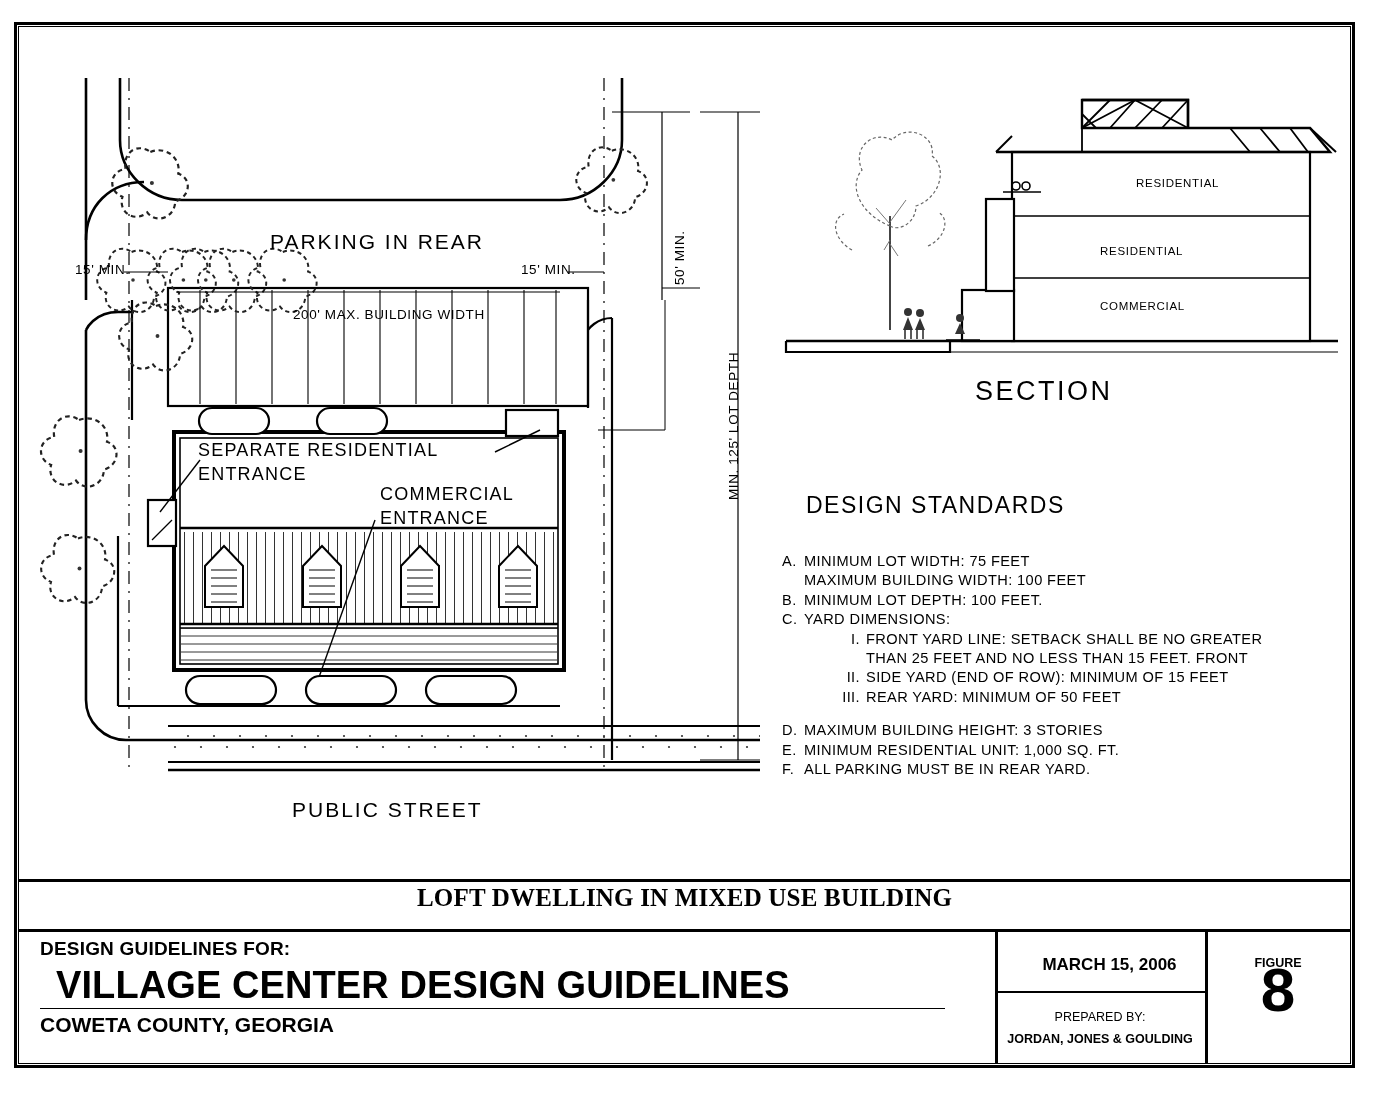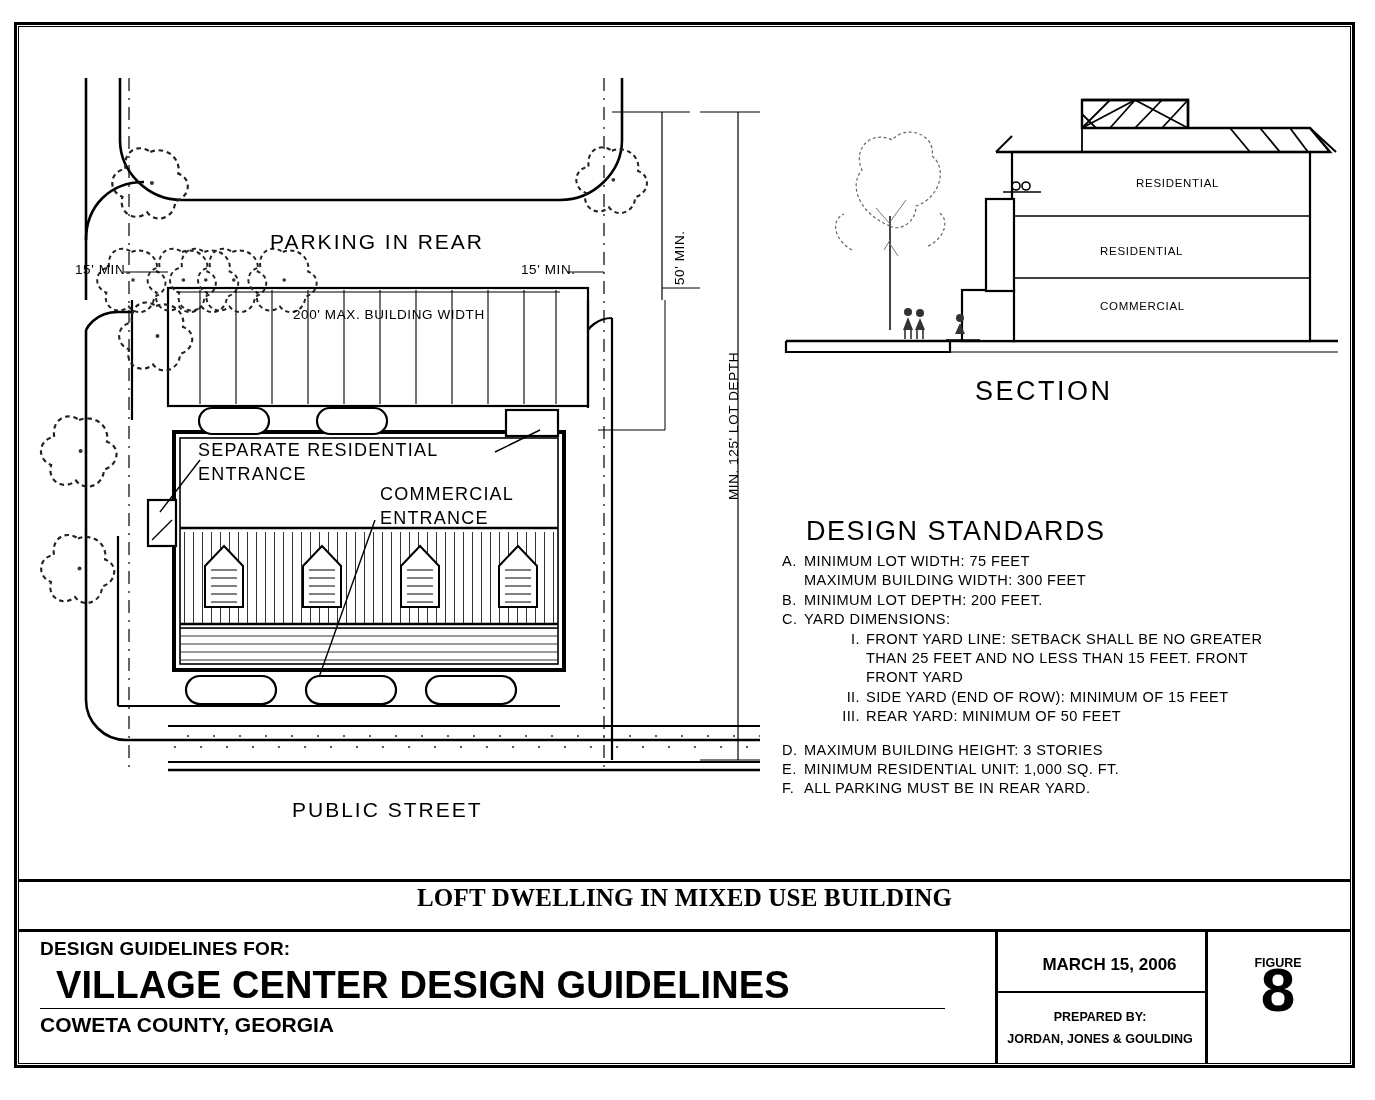--- a/index.html
+++ b/index.html
@@ -127,21 +127,21 @@
     font-size: 17px;
     font-weight: bold;
   }
   .tb-prep-label {
     position: absolute;
     left: 995px;
     top: 1010px;
     width: 210px;
     text-align: center;
     font-size: 12.5px;
-    font-weight: bold;
+    font-weight: normal;
   }
   .tb-prep-name {
     position: absolute;
     left: 995px;
     top: 1032px;
     width: 210px;
     text-align: center;
     font-size: 12.5px;
     font-weight: bold;
   }
@@ -163,22 +163,22 @@
     text-align: center;
     font-size: 62px;
     font-weight: bold;
     line-height: 70px;
   }
 
   
   .ds-title {
     position: absolute;
     left: 806px;
-    top: 516px;
-    font-size: 27px;
+    top: 492px;
+    font-size: 23px;
     letter-spacing: 1.5px;
   }
   .ds-body {
     position: absolute;
     left: 782px;
     top: 552px;
     width: 530px;
     font-size: 14.6px;
     letter-spacing: 0.4px;
     line-height: 19.4px;
@@ -471,39 +471,36 @@
   <div class="sec-lbl sec-res2">RESIDENTIAL</div>
   <div class="sec-lbl sec-com">COMMERCIAL</div>
 
   <div class="ds-title">DESIGN  STANDARDS</div>
   <div class="ds-body" id="ds-body">
       <div class="ds-row">
         <span class="ds-key">A.</span>
         <span>MINIMUM LOT WIDTH:  75 FEET</span>
       </div>
       <div class="ds-row ds-ind1">
-        <span>MAXIMUM BUILDING WIDTH:  300 FEET</span>
+        <span>MAXIMUM BUILDING WIDTH:  100 FEET</span>
       </div>
       <div class="ds-row">
         <span class="ds-key">B.</span>
-        <span>MINIMUM LOT DEPTH:  200 FEET.</span>
+        <span>MINIMUM LOT DEPTH:  100 FEET.</span>
       </div>
       <div class="ds-row">
         <span class="ds-key">C.</span>
         <span>YARD DIMENSIONS:</span>
       </div>
       <div class="ds-row ds-ind2">
         <span class="ds-key roman">I.</span>
         <span>FRONT YARD LINE:  SETBACK SHALL BE NO GREATER</span>
       </div>
       <div class="ds-row ds-ind3">
         <span>THAN 25 FEET AND NO LESS THAN 15 FEET.   FRONT</span>
-      </div>
-      <div class="ds-row ds-ind3">
-        <span>FRONT YARD</span>
       </div>
       <div class="ds-row ds-ind2">
         <span class="ds-key roman">II.</span>
         <span>SIDE YARD (END OF ROW):  MINIMUM OF 15 FEET</span>
       </div>
       <div class="ds-row ds-ind2">
         <span class="ds-key roman">III.</span>
         <span>REAR YARD:  MINIMUM OF 50 FEET</span>
       </div>
       <div class="ds-gap"></div>

